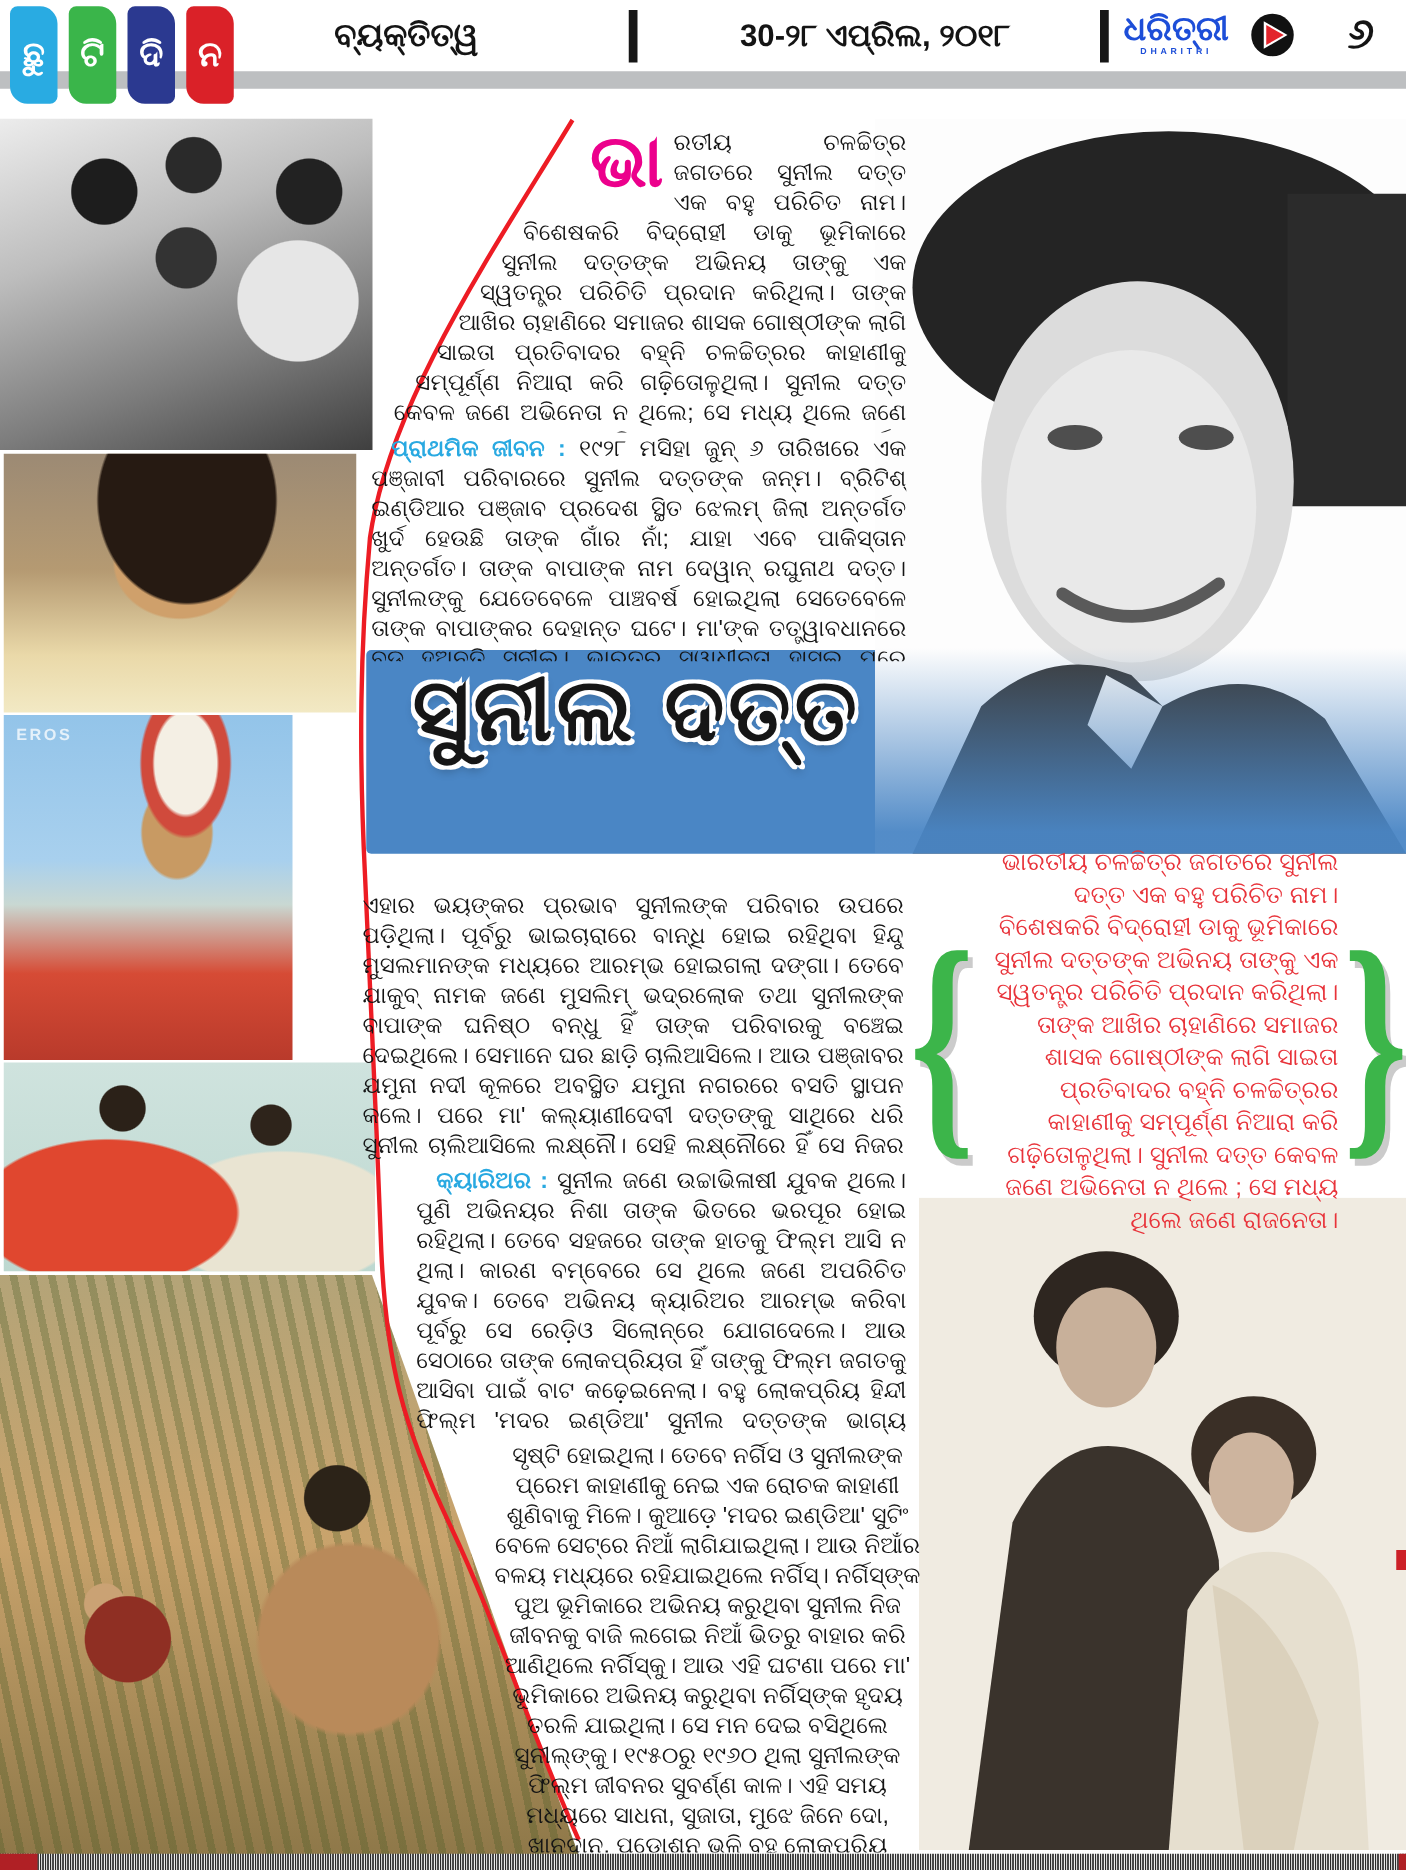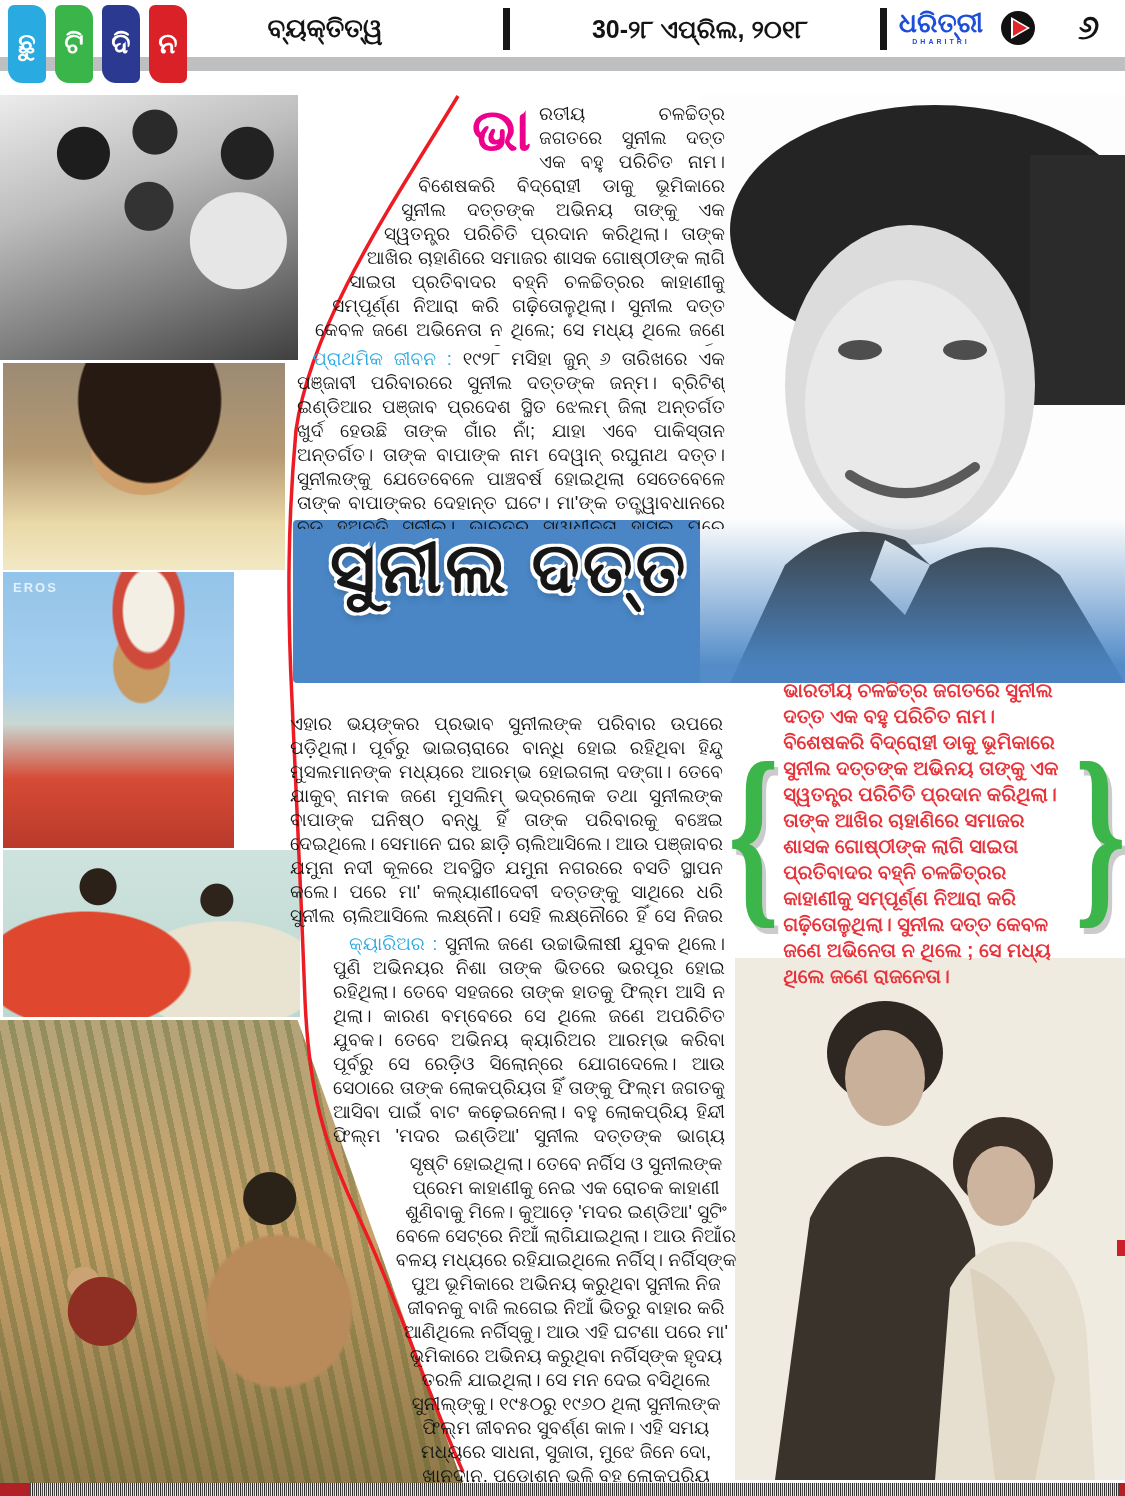--- a/index.html
+++ b/index.html
@@ -74,29 +74,29 @@
   .txt{position:absolute;z-index:6;font-size:18.5px;line-height:24px;text-align:justify;
        overflow:hidden;}
   .t-intro{left:295px;top:102px;width:430px;height:244px;}
   .slant{float:left;width:175px;height:244px;shape-outside:polygon(0 0,175px 0,0 244px);}
   .dropcap{float:left;font-size:58px;line-height:52px;font-weight:bold;color:#ec008c;
            padding:2px 8px 0 2px;}
   .t-early{left:297px;top:347px;width:428px;height:182px;}
   .t-part{left:290px;top:712px;width:433px;height:219px;}
   .t-career{left:333px;top:932px;width:392px;height:216px;}
   .t-tail{left:390px;top:1152px;width:352px;height:330px;text-align:center;}
-  .runhead{color:#29a9e1;font-weight:normal;}
+  .runhead{color:#29a9e1;font-weight:bold;}
   .indent{display:inline-block;width:16px;}
   
   .quote{position:absolute;left:728px;top:708px;width:398px;height:250px;z-index:6;
          display:flex;align-items:center;}
   .brace{font-family:"Liberation Serif",serif;font-size:130px;font-weight:bold;color:#3cb54a;
          transform:scaleY(1.55);line-height:1;text-shadow:4px 4px 0 rgba(160,160,160,.55);}
-  .qtext{flex:1;color:#e8333a;font-weight:bold;font-size:19.5px;line-height:26px;
-         text-align:left;padding:0 4px;}
+  .qtext{flex:1;color:#e8333a;font-weight:normal;font-size:19.5px;line-height:26px;
+         text-align:right;padding:0 4px;}
   
   .curve{position:absolute;left:0;top:0;z-index:4;pointer-events:none;}
   .redmark{position:absolute;left:1117px;top:1240px;width:8px;height:16px;background:#cc2027;z-index:6;}
   .barcode{position:absolute;left:0;top:1483px;width:1125px;height:13px;z-index:7;
     background:repeating-linear-gradient(90deg,#2a2a2a 0 1px,#d8d8d8 1px 2px,#4a4a4a 2px 3px,#eee 3px 4px);}
   .barcode .capL{position:absolute;left:0;top:0;width:30px;height:13px;background:#b02025;}
   .barcode .capR{position:absolute;right:0;top:0;width:6px;height:13px;background:#b02025;}
 </style>
 </head>
 <body>

